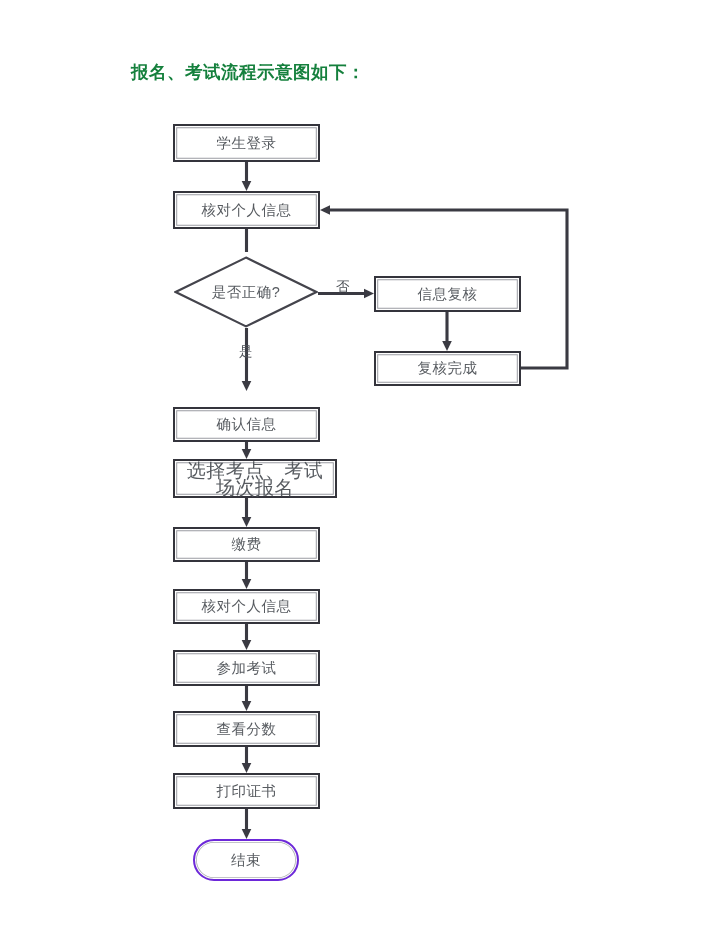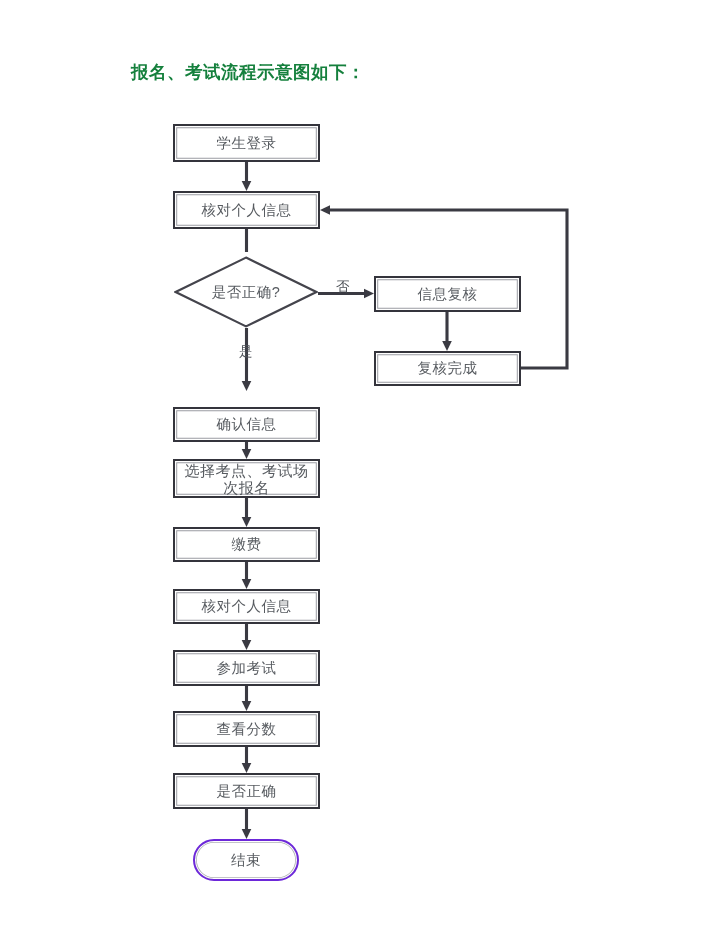--- a/index.html
+++ b/index.html
@@ -147,27 +147,27 @@
     </svg>
     <span class="decision-label">是否正确?</span>
   </div>
 
   <div class="node process" style="left:374px; top:276px; width:147px; height:36px;">信息复核</div>
 
   <div class="node process" style="left:374px; top:351px; width:147px; height:35px;">复核完成</div>
 
   <div class="node process" style="left:173px; top:391px; width:147px; height:35px;margin-top:16px;">确认信息</div>
 
-  <div class="node process" style="left:173px; top:459px; width:147px; height:39px; font-size:15px; line-height:17px; padding:0 6px;">选择考点、考试场次报名</div>
+  <div class="node process" style="left:173px; top:459px; width:164px; height:39px; font-size:19px; line-height:17px; padding:0 6px;">选择考点、考试场次报名</div>
 
   <div class="node process" style="left:173px; top:527px; width:147px; height:35px;">缴费</div>
 
   <div class="node process" style="left:173px; top:589px; width:147px; height:35px;">核对个人信息</div>
 
   <div class="node process" style="left:173px; top:650px; width:147px; height:36px;">参加考试</div>
 
   <div class="node process" style="left:173px; top:711px; width:147px; height:36px;">查看分数</div>
 
-  <div class="node process" style="left:173px; top:773px; width:147px; height:36px;">是否正确</div>
+  <div class="node process" style="left:173px; top:773px; width:147px; height:36px;">打印证书</div>
 
   <div class="node terminator" style="left:193px; top:839px; width:106px; height:42px;">结束</div>
 
 </div>
 
 </body></html>

